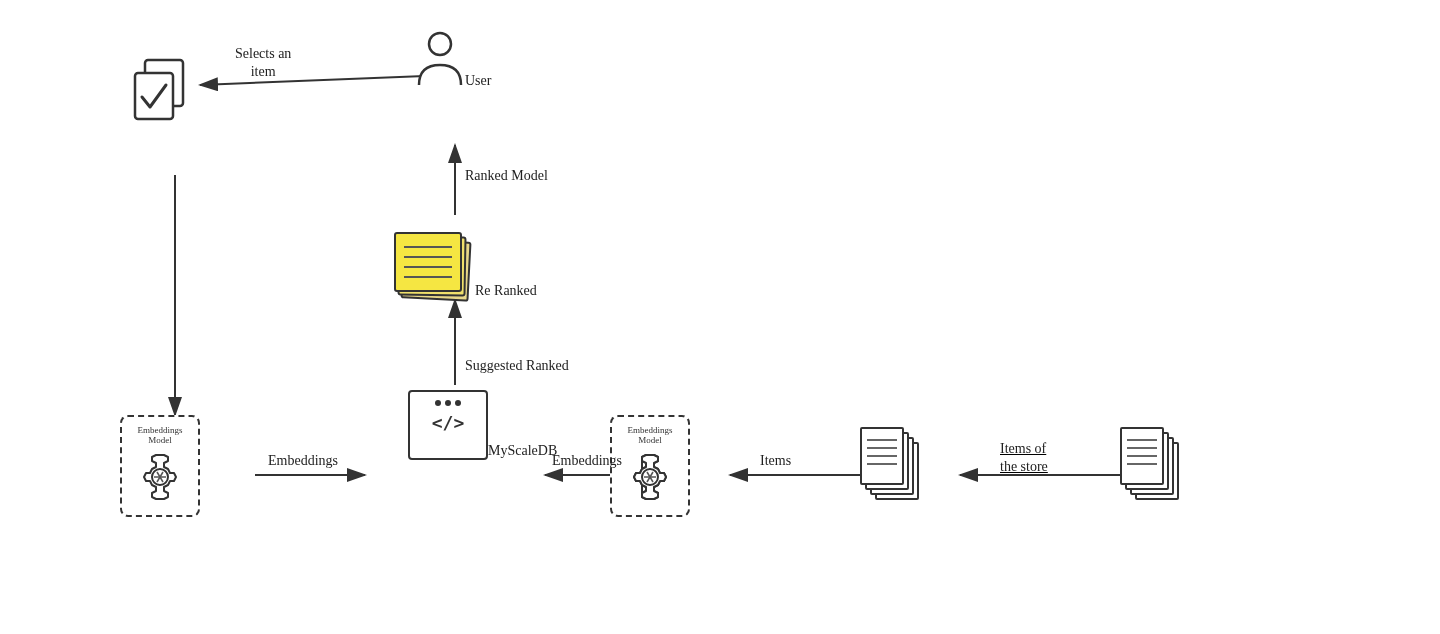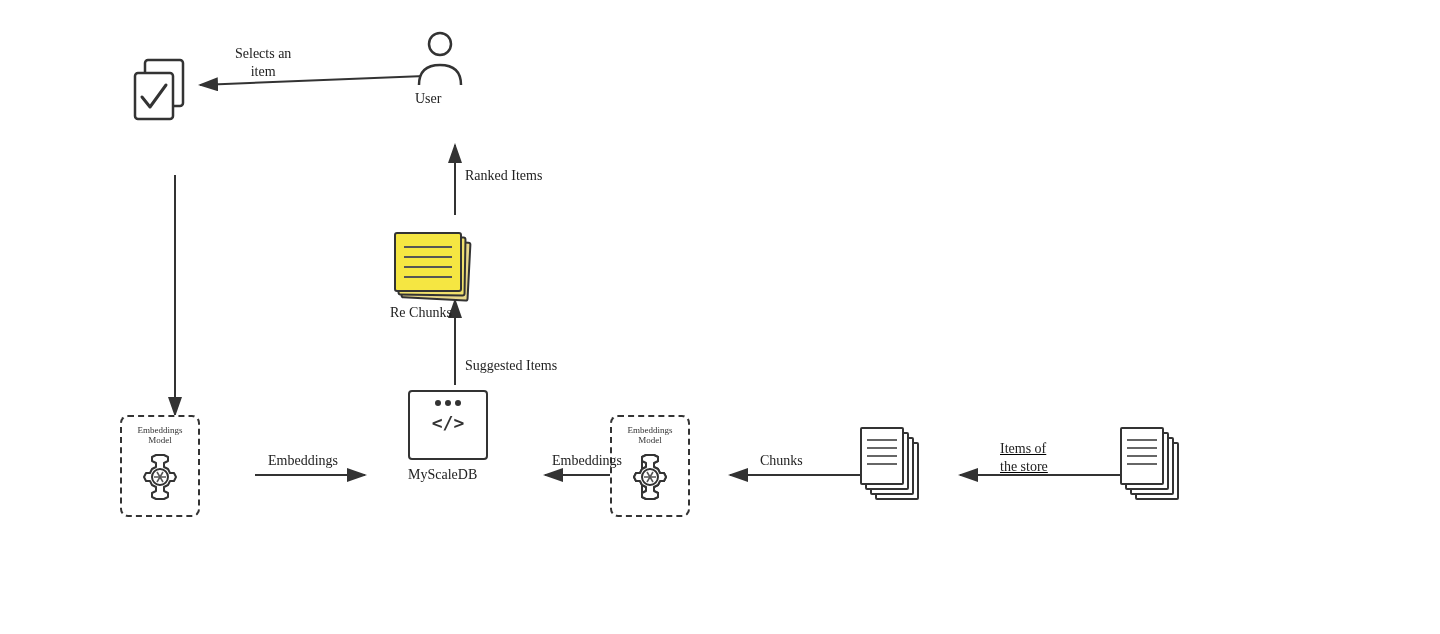--- a/index.html
+++ b/index.html
@@ -12,22 +12,22 @@
       position: relative;
     }
     .diagram-container {
       position: relative;
       width: 1440px;
       height: 634px;
     }
     .node {
       position: absolute;
       display: flex;
-      flex-direction: column;
-      align-items: flex-start;
+      flex-direction: row;
+      align-items: flex-end;
       justify-content: center;
     }
     
     .label {
       font-family: 'Segoe Print', 'Bradley Hand', cursive;
       font-size: 14px;
       color: #222;
       text-align: center;
       line-height: 1.3;
     }
@@ -160,42 +160,42 @@
       <rect x="15" y="5" width="38" height="46" rx="3" fill="white" stroke="#333" stroke-width="2.5"></rect>
 
       <rect x="5" y="18" width="38" height="46" rx="3" fill="white" stroke="#333" stroke-width="2.5"></rect>
 
       <polyline points="12,42 20,52 36,30" fill="none" stroke="#333" stroke-width="3" stroke-linecap="round" stroke-linejoin="round"></polyline>
     </svg>
   </div>
 
 
   <div style="position:absolute; left:465px; top:165px;">
-    <span class="label">Ranked Items</span>
+    <span class="label">Ranked Model</span>
   </div>
 
   <div class="node" style="left:390px; top:220px;">
 
     <div style="position:relative; width:85px; height:80px;">
 
       <div style="position:absolute; bottom:0; left:12px; width:68px; height:60px; background:#e8d88a; border:2px solid #333; border-radius:3px; transform:rotate(3deg);"></div>
       <div style="position:absolute; bottom:4px; left:8px; width:68px; height:60px; background:#f0e06b; border:2px solid #333; border-radius:3px; transform:rotate(1deg);"></div>
 
       <div style="position:absolute; bottom:8px; left:4px; width:68px; height:60px; background:#f5e642; border:2px solid #333; border-radius:3px;">
         <div style="position:absolute; top:12px; left:8px; right:8px; height:2px; background:#555;"></div>
         <div style="position:absolute; top:22px; left:8px; right:8px; height:2px; background:#555;"></div>
         <div style="position:absolute; top:32px; left:8px; right:8px; height:2px; background:#555;"></div>
         <div style="position:absolute; top:42px; left:8px; right:8px; height:2px; background:#555;"></div>
       </div>
     </div>
-    <span class="label" style="margin-top:4px;">Re Chunks</span>
+    <span class="label" style="margin-top:4px;">Re Ranked</span>
   </div>
 
   <div style="position:absolute; left:465px; top:355px;">
-    <span class="label">Suggested Items</span>
+    <span class="label">Suggested Ranked</span>
   </div>
 
   <div class="node" style="left:408px; top:390px;">
     <div class="codebox">
       <div class="codebox-dots">
         <div class="codebox-dot"></div>
         <div class="codebox-dot"></div>
         <div class="codebox-dot"></div>
       </div>
       <span class="codebox-tag">&lt;/&gt;</span>
@@ -241,21 +241,21 @@
         </g>
       </svg>
     </div>
   </div>
 
   <div style="position:absolute; left:552px; top:450px;">
     <span class="label">Embeddings</span>
   </div>
 
   <div style="position:absolute; left:760px; top:450px;">
-    <span class="label">Chunks</span>
+    <span class="label">Items</span>
   </div>
 
   <div class="node" style="left:860px; top:420px;">
     <div style="position:relative; width:70px; height:80px;">
 
       <div style="position:absolute; bottom:0; left:15px; width:44px; height:58px; background:white; border:2px solid #333; border-radius:2px;">
         <div style="position:absolute; top:10px; left:5px; right:5px; height:2px; background:#555;"></div>
         <div style="position:absolute; top:18px; left:5px; right:5px; height:2px; background:#555;"></div>
         <div style="position:absolute; top:26px; left:5px; right:5px; height:2px; background:#555;"></div>
         <div style="position:absolute; top:34px; left:5px; right:5px; height:2px; background:#555;"></div>

